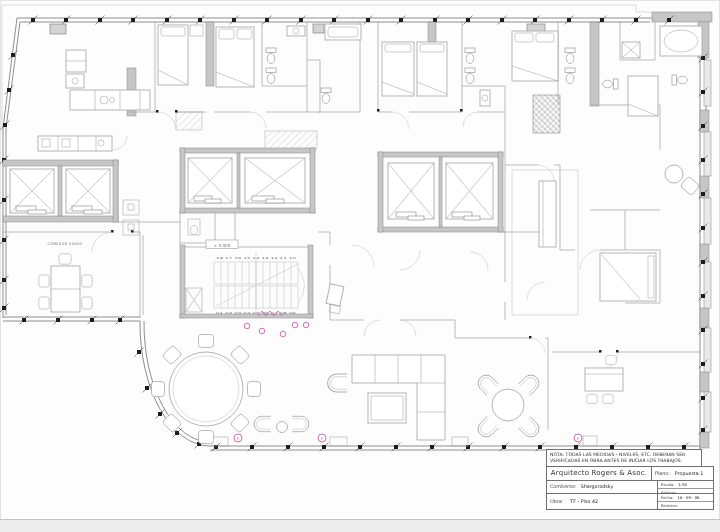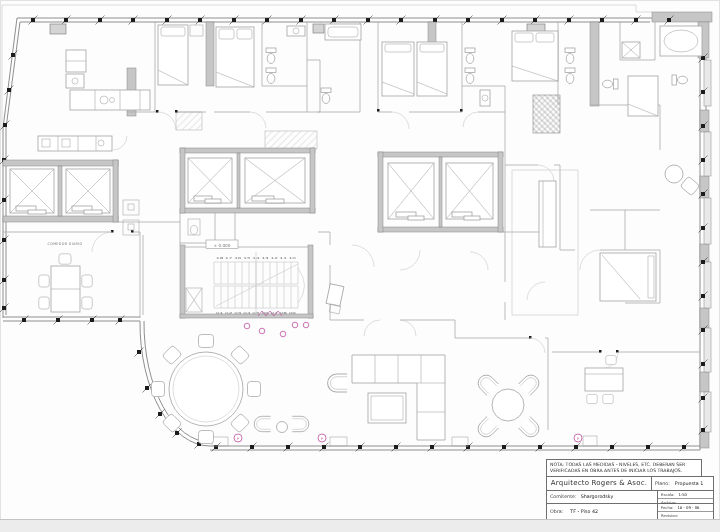--- a/index.html
+++ b/index.html
@@ -10,21 +10,21 @@
   .s2{stroke:#8f8f8f;fill:none;stroke-width:1;}
   .thin{stroke:#c7c7c7;fill:none;stroke-width:.6;}
   .f{fill:#fff;stroke:#a2a2a2;stroke-width:.8;}
   .fx{fill:none;stroke:#aaa;stroke-width:.6;}
   .wall{fill:#c6c6c6;stroke:#888;stroke-width:.5;}
   .vent{fill:#d4d4d4;stroke:#777;stroke-width:.6;}
   .win{fill:#e9e9e9;stroke:#999;stroke-width:.6;}
   .dark{fill:#1c1c1c;}
   .lbl{fill:#777;}
   
-  #titleblock{position:absolute;left:546px;top:459px;width:168px;color:#333;}
+  #titleblock{position:absolute;left:546px;top:449px;width:168px;color:#333;}
   #titleblock .box{background:#fff;border:1px solid #6f6f6f;}
   .tb-note{width:148px;padding:2px 3px;font-size:4.6px;line-height:1.3;}
   .tb-main{margin-top:-1px;width:166px;}
   .tb-row{display:flex;border-bottom:1px solid #6f6f6f;}
   .tb-row:last-child{border-bottom:none;}
   .tb-left{width:104px;border-right:1px solid #6f6f6f;display:flex;align-items:center;}
   .tb-firm{justify-content:center;font-size:7px;letter-spacing:.2px;}
   .tb-kv{font-size:4.8px;gap:4px;padding:2px 3px;}
   .tb-right{flex:1;display:flex;flex-direction:column;}
   .tb-plano{flex:1;display:flex;align-items:center;gap:5px;font-size:4.8px;padding:1px 3px;}

